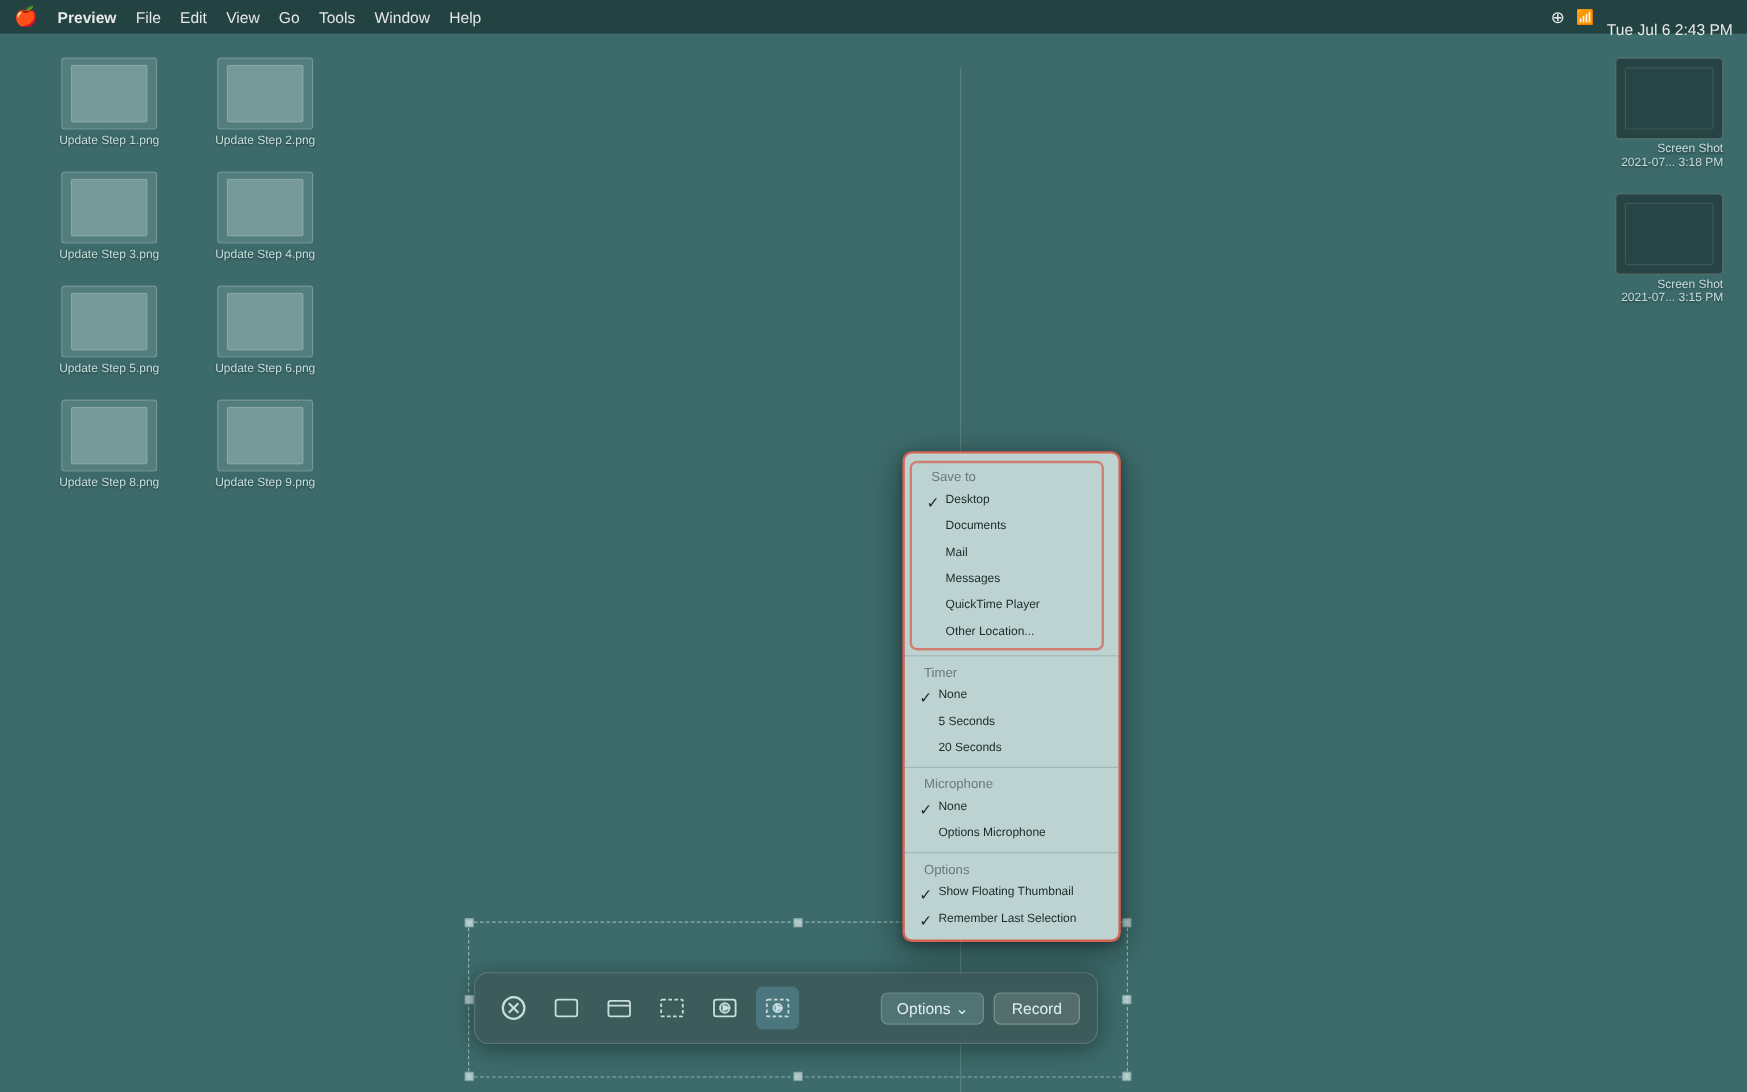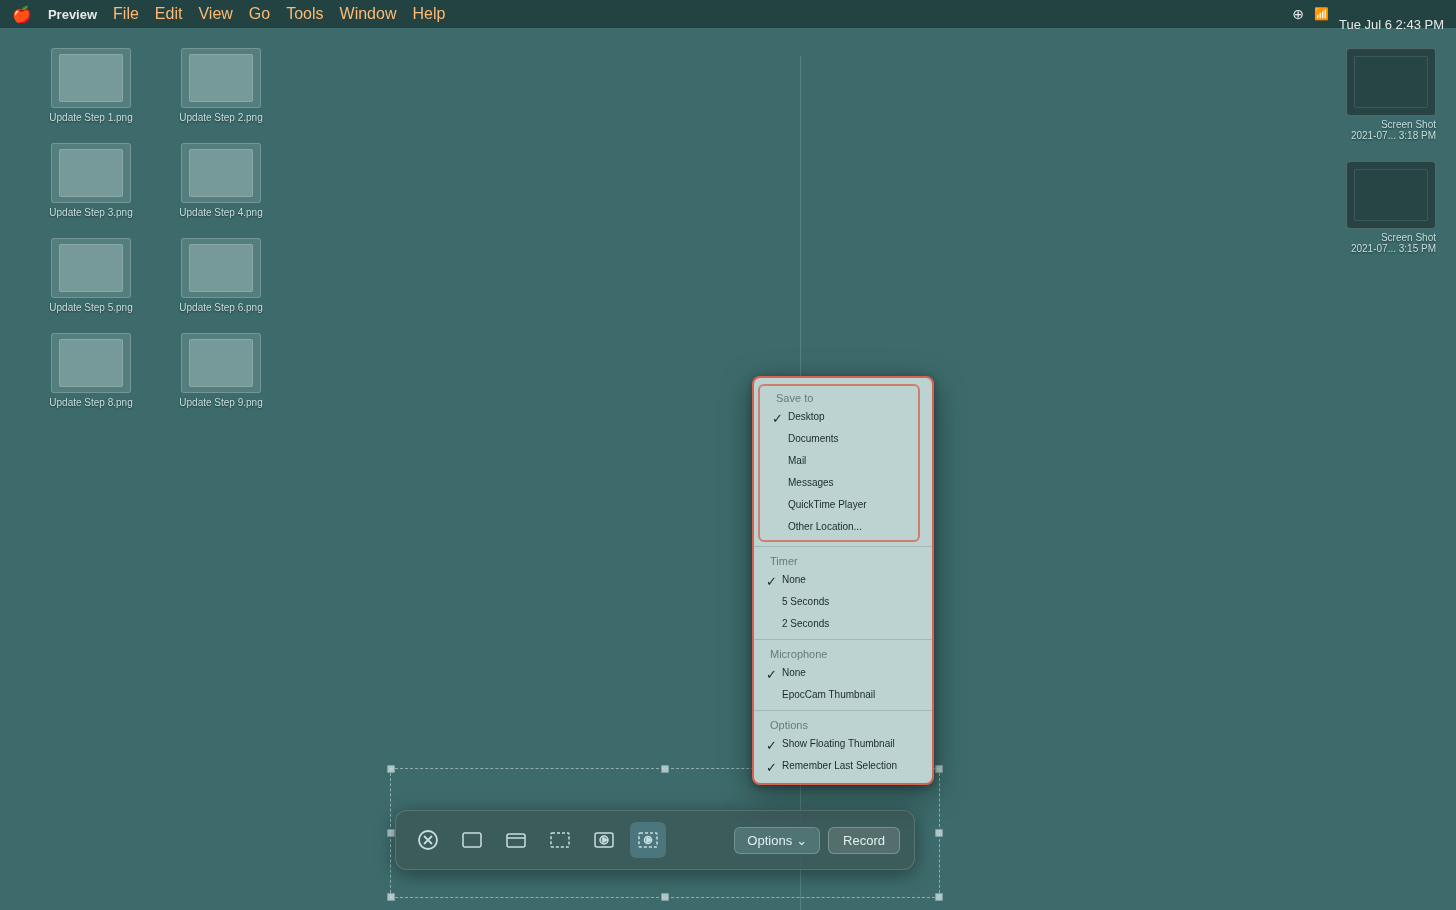--- a/index.html
+++ b/index.html
@@ -25,22 +25,22 @@
       top: 0;
       left: 0;
       z-index: 100;
     }
     .menubar-left {
       display: flex;
       align-items: center;
       gap: 16px;
     }
     .menubar-item {
-      color: #fdba74;
-      font-size: 16px;
+      color: #e5e5e5;
+      font-size: 13px;
       cursor: default;
     }
     .menubar-apple {
       font-size: 16px;
       color: #e8e8e8;
     }
     .menubar-appname {
       font-weight: 600;
       color: #e8e8e8;
       font-size: 13px;
@@ -396,27 +396,27 @@
       <div class="menu-item">Messages</div>
       <div class="menu-item">QuickTime Player</div>
       <div class="menu-item">Other Location...</div>
     </div>
 
     <div class="menu-separator"></div>
 
     <div class="menu-section-header">Timer</div>
     <div class="menu-item checked">None</div>
     <div class="menu-item">5 Seconds</div>
-    <div class="menu-item">2 Seconds</div>
+    <div class="menu-item">20 Seconds</div>
 
     <div class="menu-separator"></div>
 
     <div class="menu-section-header">Microphone</div>
     <div class="menu-item checked">None</div>
-    <div class="menu-item">EpocCam Thumbnail</div>
+    <div class="menu-item">Options Microphone</div>
 
     <div class="menu-separator"></div>
 
     <div class="menu-section-header">Options</div>
     <div class="menu-item checked">Show Floating Thumbnail</div>
     <div class="menu-item checked">Remember Last Selection</div>
 
   </div>
 
   <div class="selection-area">

